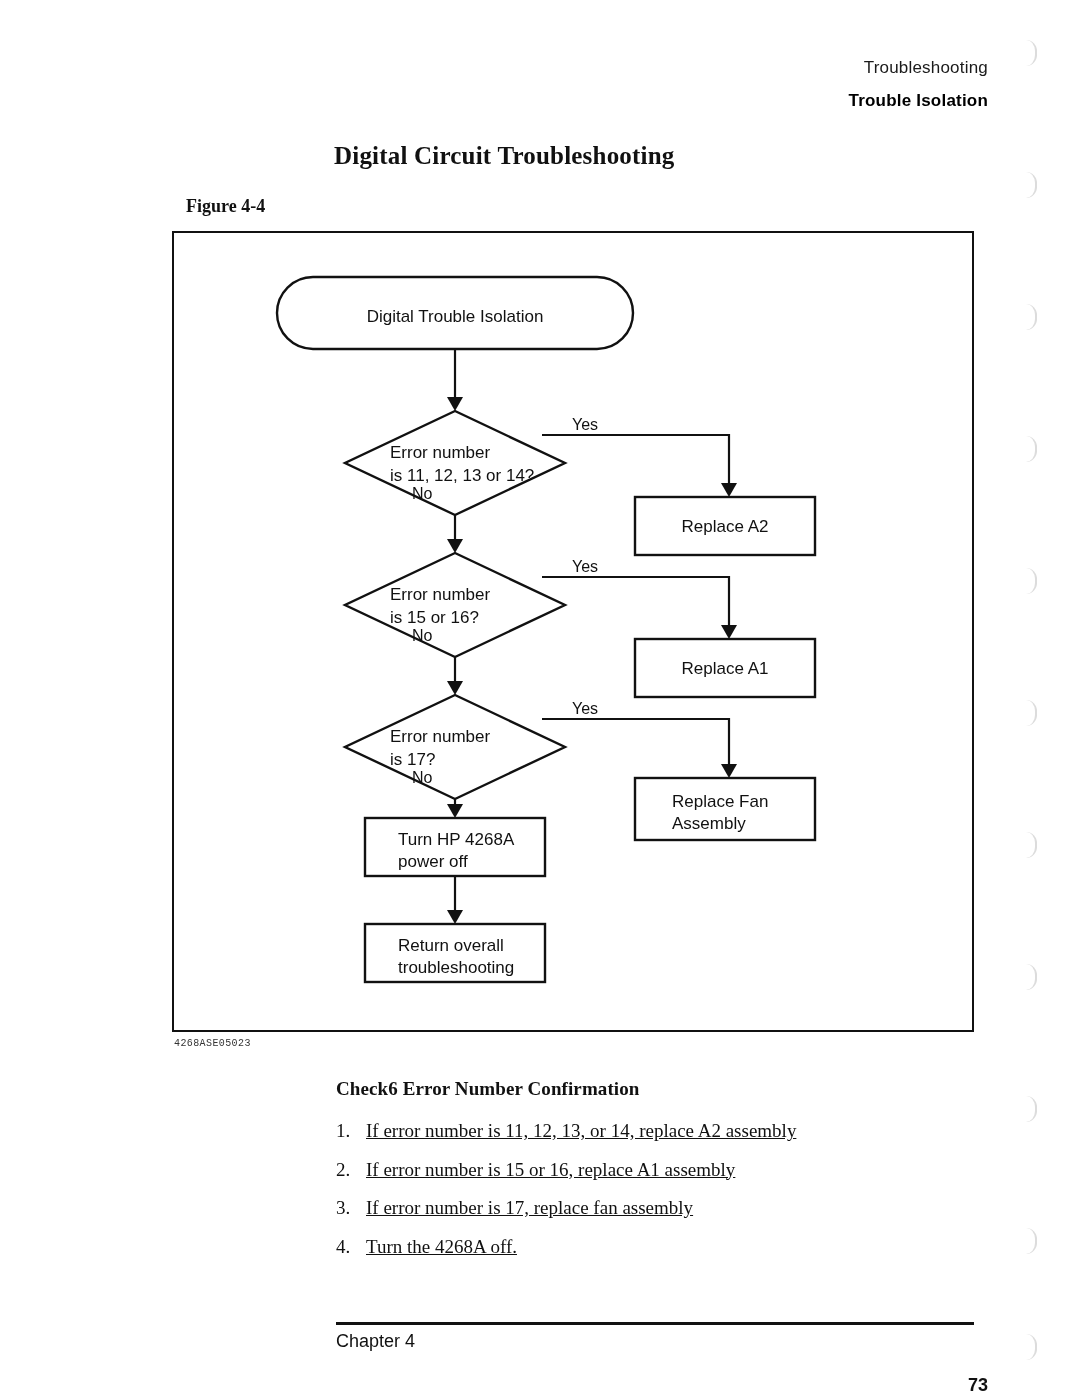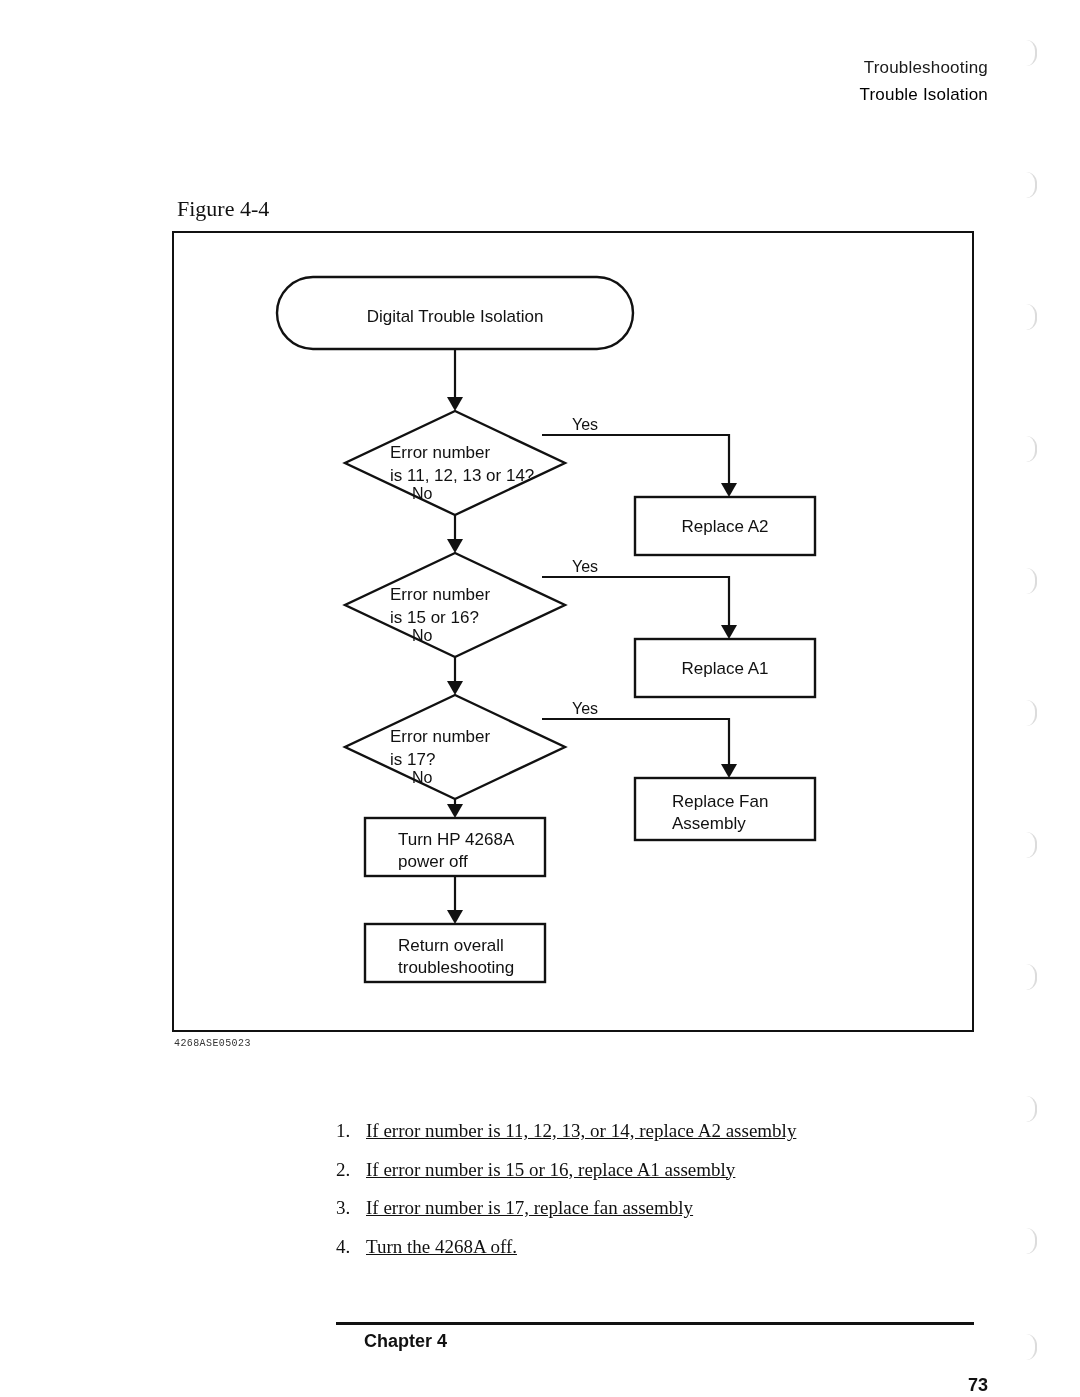--- a/index.html
+++ b/index.html
@@ -32,41 +32,41 @@
   }
   .header-line1 {
     font-family: "Liberation Sans", sans-serif;
     font-size: 17px;
     color: #1a1a1a;
     letter-spacing: .2px;
   }
   .header-line2 {
     font-family: "Liberation Sans", sans-serif;
     font-size: 17px;
-    font-weight: normal;
+    font-weight: bold;
     color: #000;
     letter-spacing: .2px;
-    margin-top: 2px;
+    margin-top: 8px;
   }
 
   
   .section-title {
     position: absolute;
     left: 334px;
     top: 142px;
     font-size: 25px;
     font-weight: bold;
     letter-spacing: .2px;
   }
   .figure-label {
     position: absolute;
-    left: 177px;
+    left: 186px;
     top: 196px;
-    font-size: 22px;
-    font-weight: normal;
+    font-size: 18px;
+    font-weight: bold;
   }
   .figure-caption {
     position: absolute;
     left: 334px;
     top: 196px;
     font-size: 18px;
     font-weight: bold;
     margin-top: 32px;
   }
 
@@ -156,22 +156,21 @@
     width: 638px;
     height: 3px;
     background: #111;
   }
   .footer-left {
     position: absolute;
     left: 336px;
     top: 1331px;
     font-family: "Liberation Sans", sans-serif;
     font-size: 18px;
-    font-weight: bold;
-    margin-left: 28px;
+    font-weight: normal;
   }
   .footer-right {
     position: absolute;
     right: 92px;
     top: 1331px;
     font-family: "Liberation Sans", sans-serif;
     font-size: 18px;
     font-weight: bold;
     margin-top: 44px;
   }
@@ -198,20 +197,21 @@
 </head>
 <body>
 
 <div class="page">
 
   <div class="header">
     <div class="header-line1">Troubleshooting</div>
     <div class="header-line2">Trouble Isolation</div>
   </div>
 
+  <div class="section-title">Digital Circuit Troubleshooting</div>
 
   <div class="figure-label">Figure 4-4</div>
   <div class="figure-caption">Flowchart</div>
 
   <div class="figure-frame"></div>
 
   <svg class="flow-svg" viewBox="0 0 802 801">
 
     <g class="conn">
       <path d="M 283 118 L 283 176"></path>
@@ -285,20 +285,21 @@
     <text x="226" y="614">Turn HP 4268A</text>
     <text x="226" y="636">power off</text>
 
     <rect class="shape" x="193" y="693" width="180" height="58"></rect>
     <text x="226" y="720">Return overall</text>
     <text x="226" y="742">troubleshooting</text>
   </svg>
 
   <div class="figure-id">4268ASE05023</div>
 
+  <div class="check-heading">Check6 Error Number Confirmation</div>
 
   <div class="steps">
     <div class="step">
       <div class="step-num">1.</div>
       <div class="step-text">If error number is 11, 12, 13, or 14, replace A2 assembly</div>
     </div>
     <div class="step">
       <div class="step-num">2.</div>
       <div class="step-text">If error number is 15 or 16, replace A1 assembly</div>
     </div>

